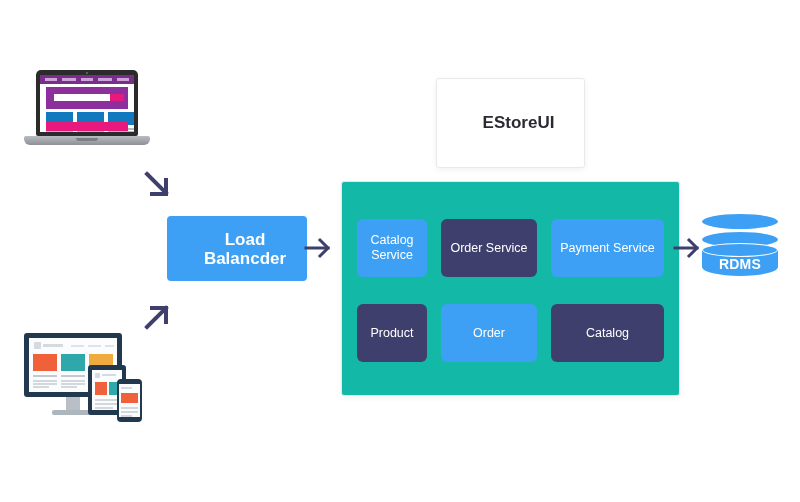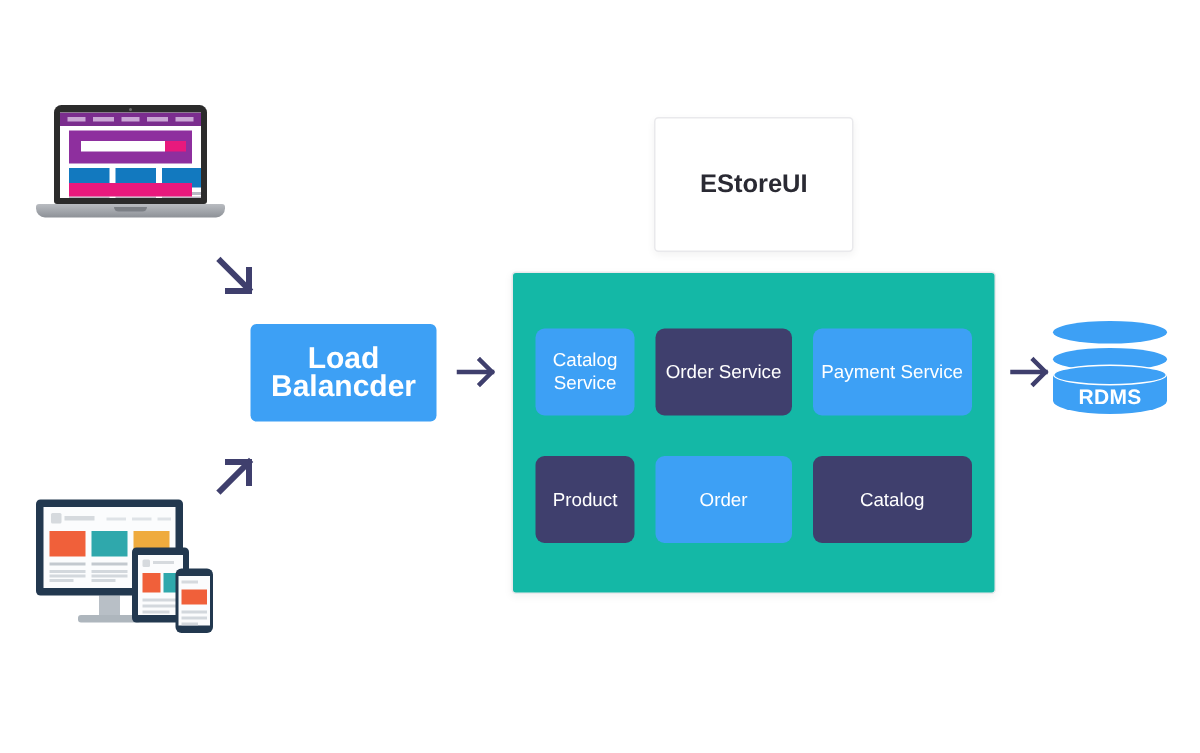--- a/index.html
+++ b/index.html
@@ -14,21 +14,21 @@
     overflow: hidden;
   }
   #canvas {
     position: relative;
     width: 800px;
     height: 502px;
     background: #ffffff;
   }
 
   
-  .abs { position: absolute; }
+  .abs { position: absolute; padding-left: 16px; }
 
   
   #laptop-client { left: 24px; top: 70px; width: 126px; height: 88px; }
   .lt-lid {
     position: absolute; left: 12px; top: 0; width: 102px; height: 66px;
     background: #2b2b2b; border-radius: 5px 5px 2px 2px;
     box-sizing: border-box; padding: 5px 4px 4px 4px;
   }
   .lt-cam {
     position: absolute; left: 50%; top: 2px; width: 2px; height: 2px;
@@ -129,21 +129,21 @@
   }
 
   
   .arrow { position: absolute; }
 
   
   #load-balancer {
     left: 167px; top: 216px; width: 124px; height: 65px;
     background: #3da0f5; border-radius: 4px;
     display: flex; align-items: center; justify-content: center;
-    color: #ffffff; font-weight: bold; font-size: 20px; line-height: 19px;
+    color: #ffffff; font-weight: bold; font-size: 17px; line-height: 19px;
     text-align: center;
   }
 
   
   #estore-ui {
     left: 436px; top: 78px; width: 131px; height: 88px;
     background: #ffffff; border: 1px solid #e9e9ec; border-radius: 3px;
     box-shadow: 0 2px 6px rgba(0,0,0,0.055);
     display: flex; align-items: center; justify-content: center;
     color: #2a2a33; font-weight: bold; font-size: 17px;

